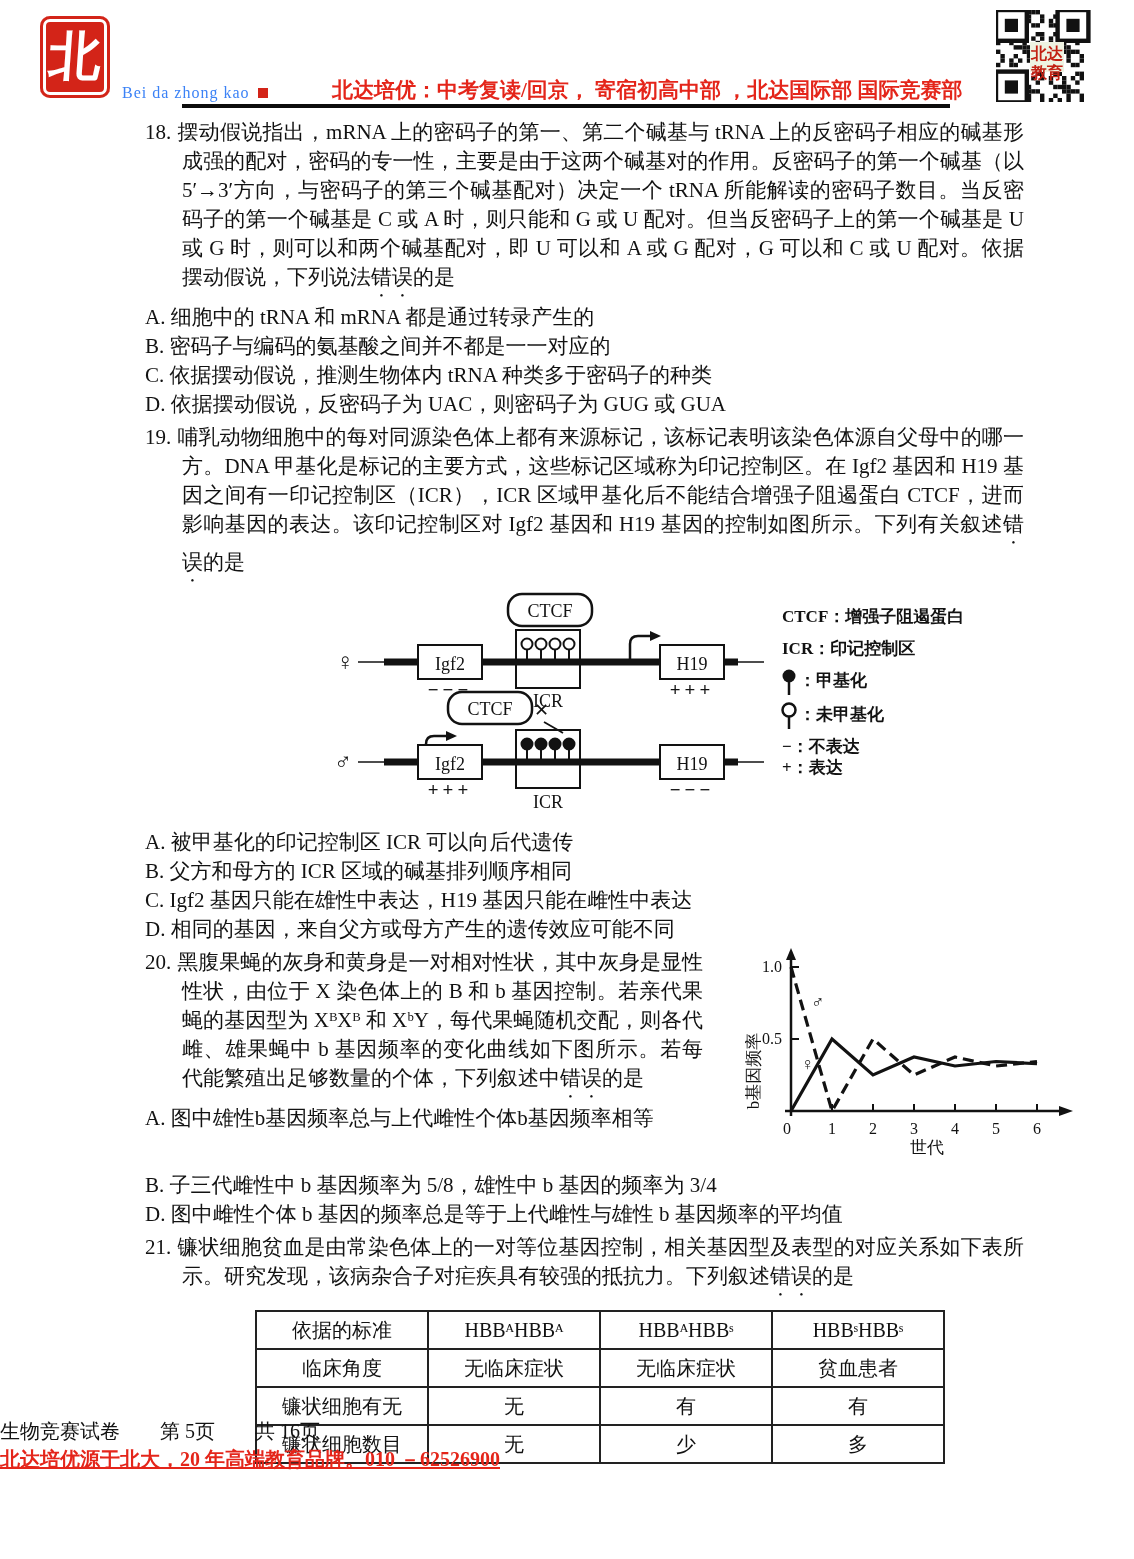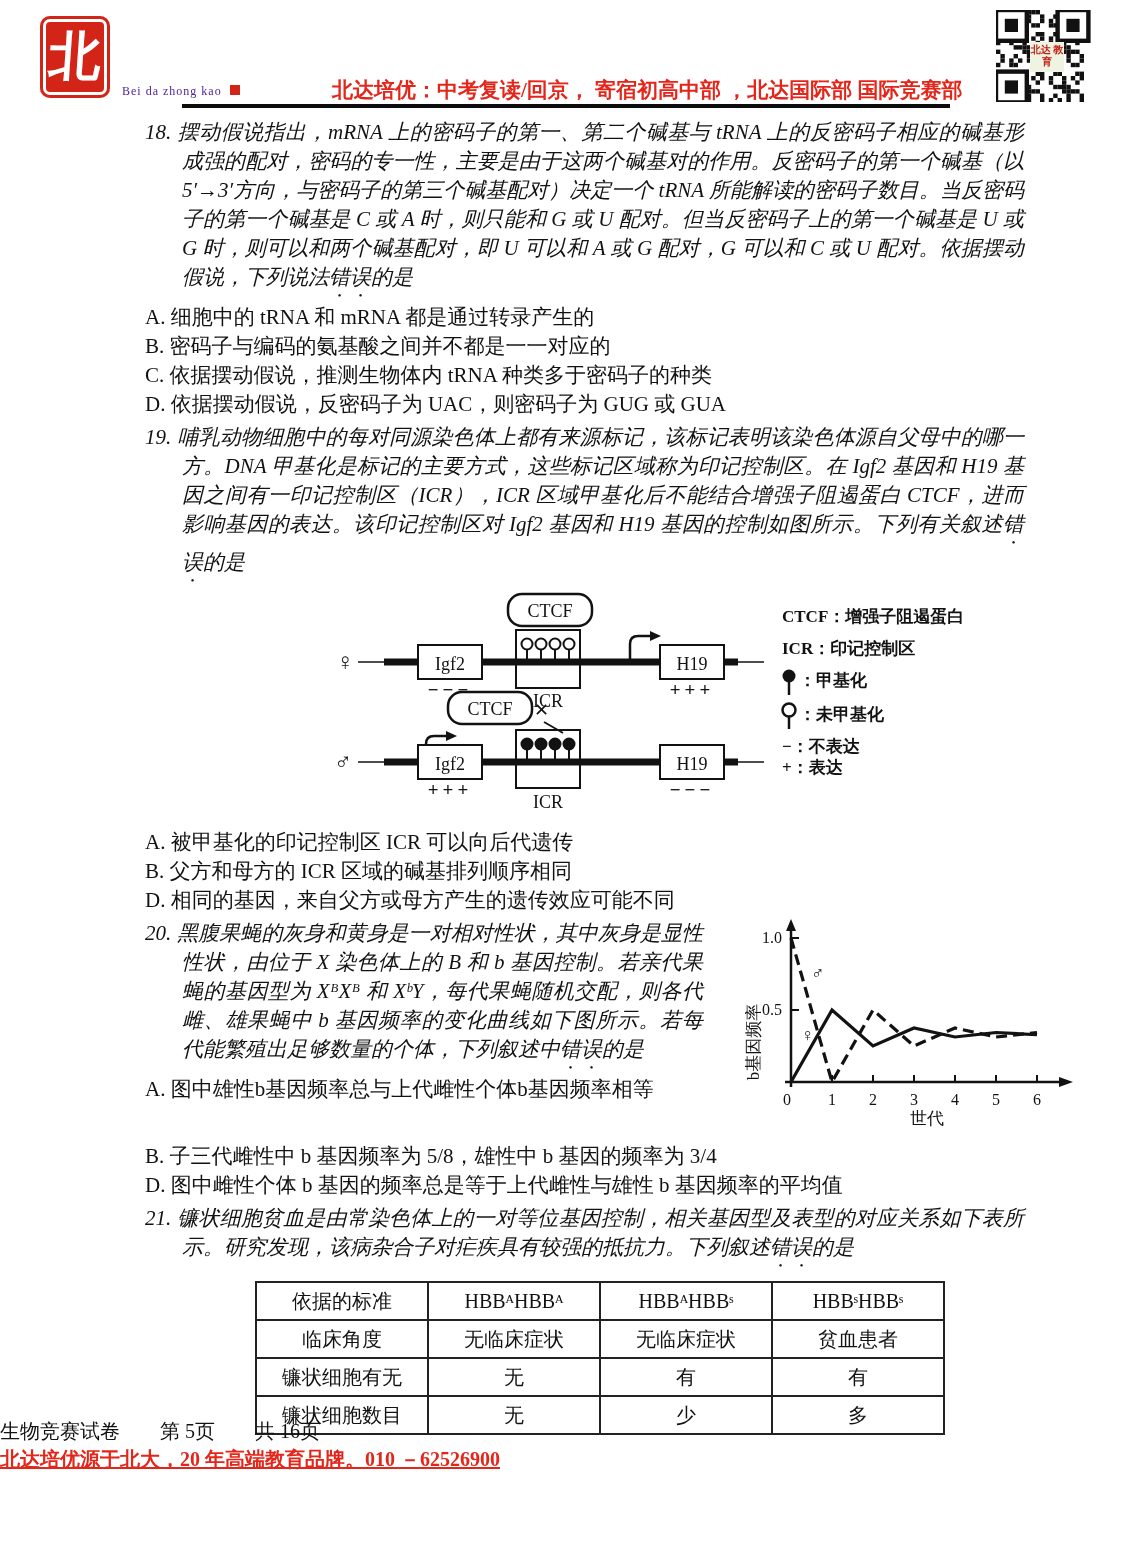--- a/index.html
+++ b/index.html
@@ -6,30 +6,30 @@
   .page{position:relative;width:1134px;height:1559px;background:#fff;overflow:hidden;
         font-family:"Liberation Serif","DejaVu Serif",serif;color:#121212;}
   
   .header{position:relative;height:114px;}
   .seal{position:absolute;left:40px;top:16px;width:70px;height:82px;background:#d32418;
         border-radius:10px;box-shadow:inset 0 0 0 3px #d32418, inset 0 0 0 6px #ffffff;
         display:flex;align-items:center;justify-content:center;}
   .seal span{color:#fff;font-size:52px;font-weight:bold;transform:skewX(-4deg);}
   .logo-text{position:absolute;left:118px;top:2px;font-size:62px;font-weight:bold;
         font-style:italic;color:#d32418;letter-spacing:10px;line-height:1;}
-  .logo-sub{position:absolute;left:122px;top:84px;font-size:12px;color:#4c1d95;letter-spacing:1px;}
+  .logo-sub{position:absolute;left:122px;top:84px;font-size:16px;color:#3b82f6;letter-spacing:1px;}
   .logo-sub .sq{display:inline-block;width:10px;height:10px;background:#d32418;margin-left:8px;}
   .slogan{position:absolute;left:332px;top:76px;font-size:21px;font-weight:bold;color:#e4251a;}
   .hrule{position:absolute;left:182px;top:104px;width:768px;height:4px;background:#0c0c0c;}
   .qr{position:absolute;right:38px;top:10px;width:100px;height:92px;}
   .qr-label{position:absolute;right:70px;top:42px;width:34px;height:30px;background:#eef3e2;
-        color:#c22114;font-size:10px;font-weight:bold;line-height:1.2;text-align:center;padding-top:2px;box-sizing:border-box;}
+        color:#c22114;font-size:16px;font-weight:bold;line-height:1.2;text-align:center;padding-top:2px;box-sizing:border-box;}
   
   .q{margin:4px 110px 4px 145px;font-size:21px;line-height:29px;}
-  .stem{margin:0;padding-left:37px;text-indent:-37px;text-align:justify;font-style:italic;}
+  .stem{margin:0;padding-left:37px;text-indent:-37px;text-align:justify;}
   .qnum{margin-right:6px;}
   .opts{margin-top:2px;}
   .opt{padding-left:30px;text-indent:-30px;line-height:29px;}
   .emph{-webkit-text-emphasis:filled dot;-webkit-text-emphasis-position:under right;
         text-emphasis:filled dot;text-emphasis-position:under right;}
   
   .diagram-wrap{margin:6px 0 4px 185px;}
   .dg text{font-family:"Liberation Serif","DejaVu Serif",serif;fill:#121212;}
   .dg .gene{font-size:18px;}
   .dg .mark{font-size:19px;font-weight:bold;letter-spacing:4px;}
@@ -274,20 +274,21 @@
         <circle cx="459" cy="118" r="6.5" fill="#ffffff" stroke="#121212" stroke-width="2.5"></circle>
         <text class="leg" x="469" y="128">：未甲基化</text>
         <text class="leg" x="452" y="160">−：不表达</text>
         <text class="leg" x="452" y="181">+：表达</text>
       </svg>
     </div>
 
     <div class="opts">
       <div class="opt">A. 被甲基化的印记控制区 ICR 可以向后代遗传</div>
       <div class="opt">B. 父方和母方的 ICR 区域的碱基排列顺序相同</div>
+      <div class="opt">C. Igf2 基因只能在雄性中表达，H19 基因只能在雌性中表达</div>
       <div class="opt">D. 相同的基因，来自父方或母方产生的遗传效应可能不同</div>
     </div>
   </div>
 
   <div class="q" style="margin-right:0;">
     <div class="q20row">
       <div class="q20left">
         <p class="stem"><span class="qnum">20.</span><span>黑腹果蝇的灰身和黄身是一对相对性状，其中灰身是显性性状，由位于 X 染色体上的 B 和 b 基因控制。若亲代果蝇的基因型为 XᴮXᴮ 和 XᵇY，每代果蝇随机交配，则各代雌、雄果蝇中 b 基因频率的变化曲线如下图所示。若每代能繁殖出足够数量的个体，下列叙述中</span><span class="emph">错误</span><span>的是</span></p>
         <div class="opts">
           <div class="opt optA">A. 图中雄性b基因频率总与上代雌性个体b基因频率相等</div>

